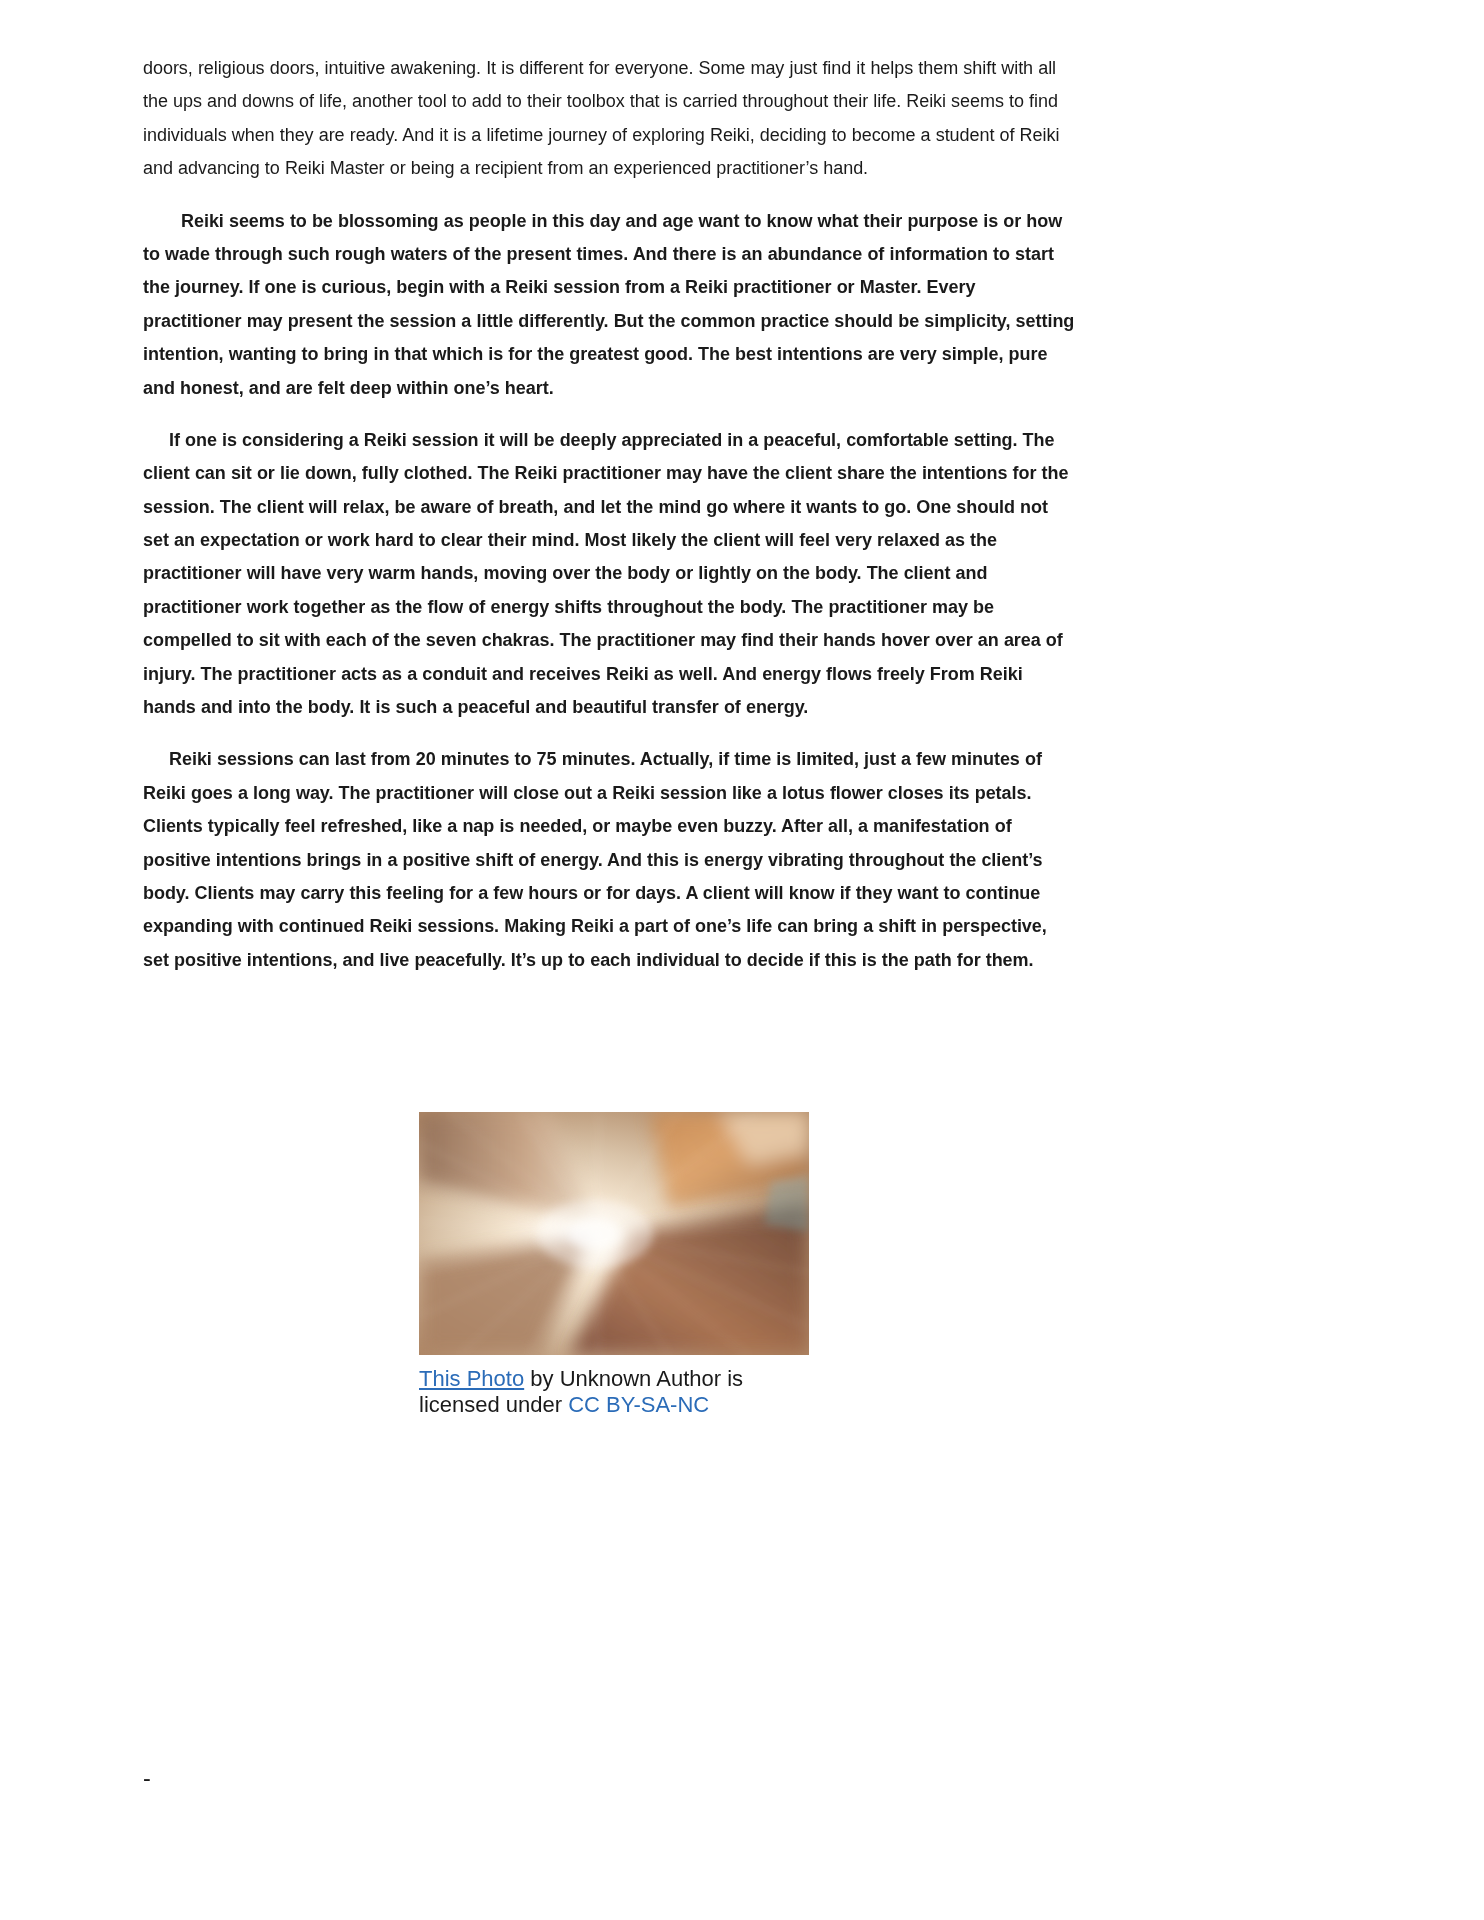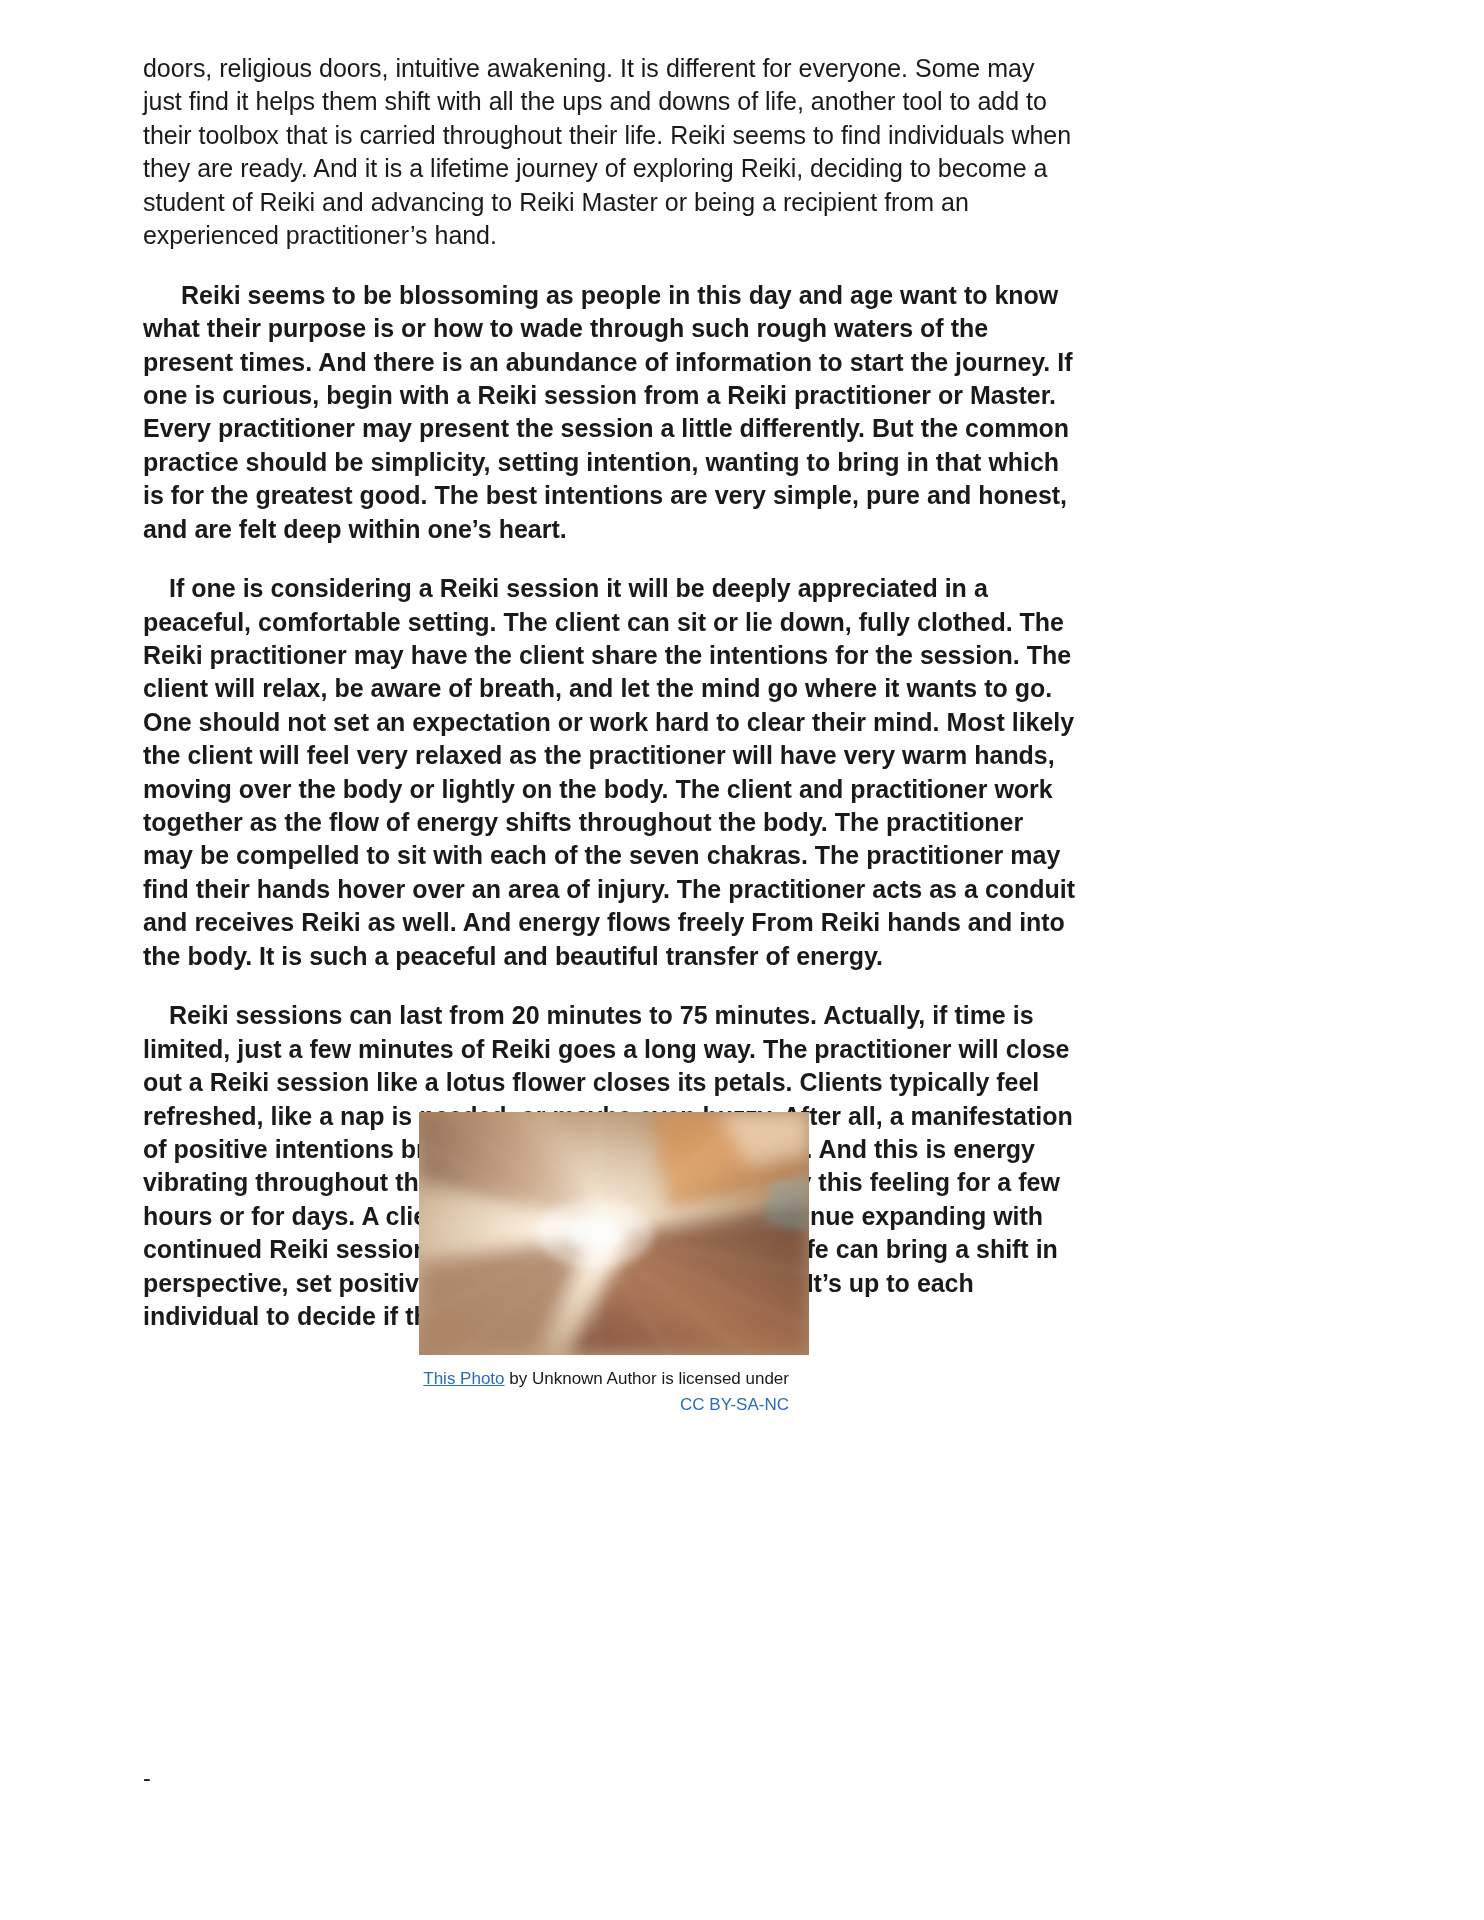--- a/index.html
+++ b/index.html
@@ -22,21 +22,21 @@
   }
   .content {
     position: absolute;
     left: 143px;
     top: 52px;
     width: 932px;
   }
   p.body-para {
     margin: 0 0 0 0;
     font-family: "Liberation Sans", sans-serif;
-    font-size: 25px;
+    font-size: 18px;
     line-height: 33.4px;
     color: #1a1a1a;
     text-align: left;
     letter-spacing: -0.04px;
     word-spacing: 0.15px;
     -webkit-font-smoothing: antialiased;
   }
   p.body-para + p.body-para {
     margin-top: 1.05em;
     font-weight: bold;
@@ -67,25 +67,24 @@
     overflow: hidden;
   }
   .figure-image svg {
     display: block;
     width: 100%;
     height: 100%;
   }
   .figure-caption {
     margin-top: 11px;
     font-family: "Liberation Sans", sans-serif;
-    font-size: 17px;
+    font-size: 22px;
     line-height: 25.5px;
     color: #1a1a1a;
     width: 370px;
-    text-align: right;
   }
   .figure-caption a.photo-link {
     color: #2b6cb8;
     text-decoration: underline;
   }
   .figure-caption a.license-link {
     color: #2b6cb8;
     text-decoration: none;
   }
   .trailing-mark {

